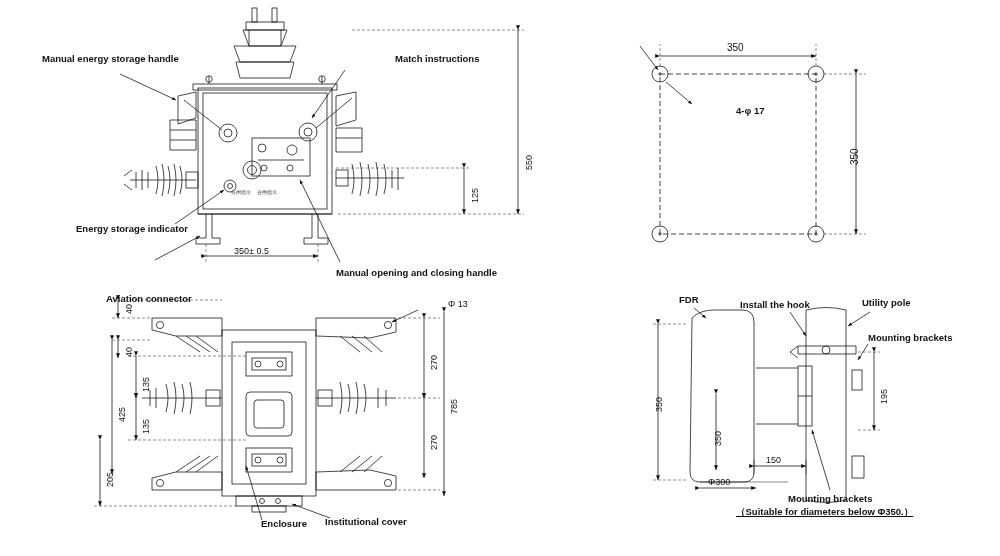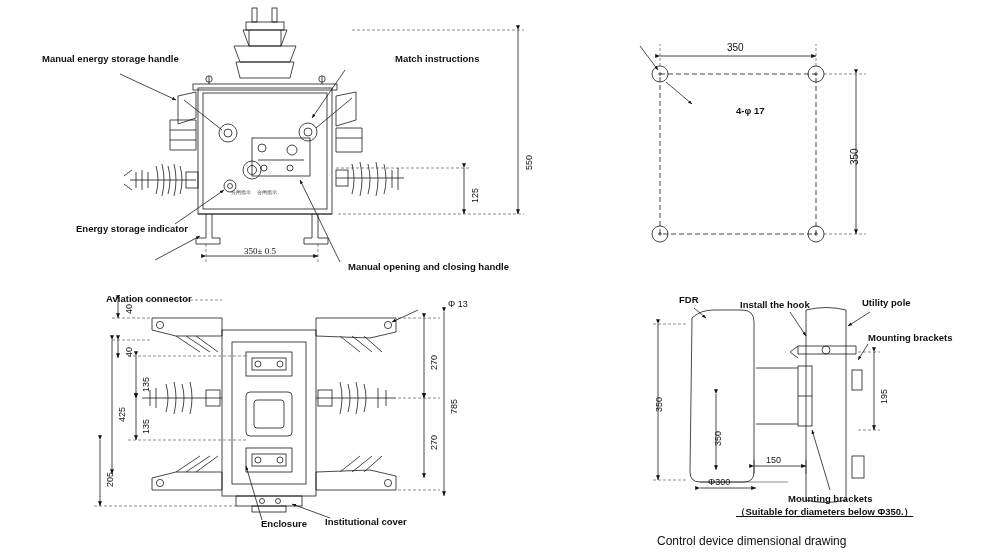--- a/index.html
+++ b/index.html
@@ -232,25 +232,25 @@
   <path d="M868,344 L858,360" marker-end="url(#arS)"></path>
   <path d="M830,490 L812,430" marker-end="url(#arS)"></path>
 
   </g>
 </svg>
 
 <div class="lbl b" style="left:42px;top:53px;">Manual energy storage handle</div>
 <div class="lbl b" style="left:356px;top:53px;padding-left:39px;">Match instructions</div>
 <div class="lbl b" style="left:76px;top:223px;text-align:right;">Energy storage indicator</div>
 <div class="lbl b" style="left:106px;top:261px;margin-top:32px;">Aviation connector</div>
-<div class="lbl b" style="left:336px;top:261px;margin-left:12px;">Manual opening and closing handle</div>
+<div class="lbl b" style="left:336px;top:267px;">Manual opening and closing handle</div>
 
 <div class="dimv" style="left:524px;top:170px;">550</div>
 <div class="dimv" style="left:470px;top:203px;">125</div>
-<div class="dim" style="left:244px;top:246px;font-family:Liberation Serif, serif;">350± 0.5</div>
+<div class="dim" style="left:234px;top:246px;">350± 0.5</div>
 
 <div class="tinycn" style="left:231px;top:189px;">分闸指示</div>
 <div class="tinycn" style="left:257px;top:189px;">合闸指示</div>
 
 <div class="lbl b" style="left:237px;top:518px;padding-left:24px;">Enclosure</div>
 <div class="lbl b" style="left:325px;top:516px;">Institutional cover</div>
 
 <div class="dim" style="left:416px;top:299px;margin-left:32px;">Φ 13</div>
 <div class="dimv" style="left:124px;top:314px;">40</div>
 <div class="dimv" style="left:124px;top:357px;">40</div>
@@ -272,15 +272,14 @@
 <div class="lbl b" style="left:868px;top:332px;">Mounting brackets</div>
 <div class="lbl b" style="left:788px;top:493px;">Mounting brackets</div>
 <div class="lbl b" style="left:736px;top:506px;text-decoration:underline;">（Suitable for diameters below Φ350.）</div>
 
 <div class="dimv" style="left:654px;top:412px;">350</div>
 <div class="dimv" style="left:713px;top:446px;">350</div>
 <div class="dimv" style="left:879px;top:404px;">195</div>
 <div class="dim" style="left:766px;top:455px;">150</div>
 <div class="dim" style="left:708px;top:477px;">Φ300</div>
 
-<div class="cap" style="left:657px;top:534px;">Control device dimensional drawing</div>
 
 </div>
 
 </body></html>

